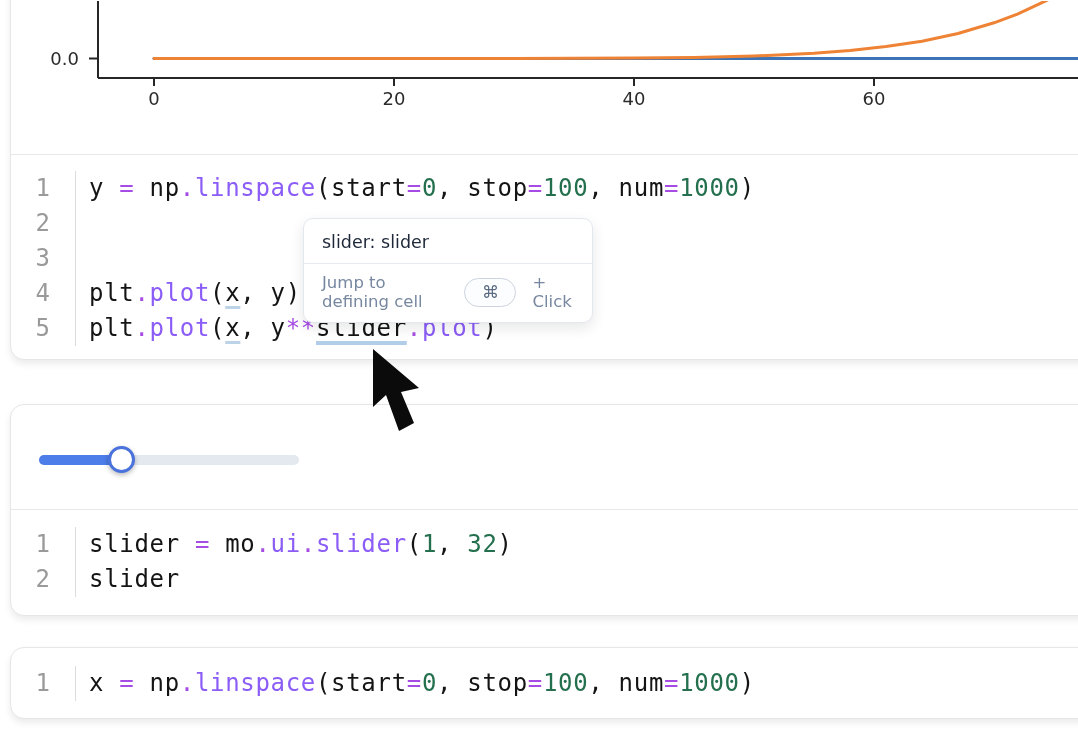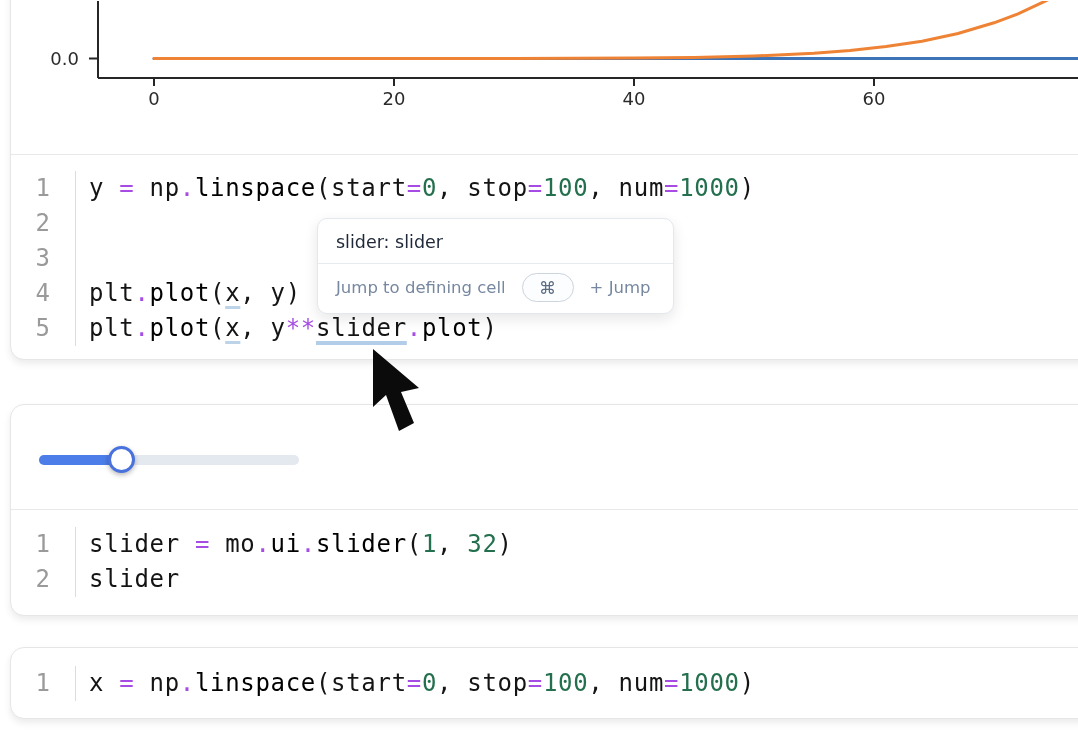--- a/index.html
+++ b/index.html
@@ -28,29 +28,29 @@
   .cell1 .code-area{top:179px;padding-top:17px;}
   .cell2 .code-area{top:105px;padding-top:17px;}
   .cell3 .code-area{top:0;padding-top:18px;}
   .gutter{grid-column:1;border-right:1px solid #dcdcdc;color:#9a9a9a;text-align:center;}
   .lines{grid-column:2;padding-left:13px;}
   .lnum{height:35px;}
   .code-line{height:35px;white-space:pre;}
 
   .tok-v{color:#141414;}
   .tok-o{color:#a64ce4;}
-  .tok-f{color:#000000;}
+  .tok-f{color:#8b5cf6;}
   .tok-n{color:#24704e;}
   .tok-u{color:#141414;text-decoration:underline;text-decoration-color:#bdd3e8;
          text-decoration-thickness:3px;text-underline-offset:5px;}
   .tok-uh{color:#141414;text-decoration:underline;text-decoration-color:#b2cde8;
           text-decoration-thickness:4px;text-underline-offset:5px;}
 
   
-  .tooltip{position:absolute;left:317px;top:218px;width:357px;background:#fff;
+  .tooltip{position:absolute;left:303px;top:218px;width:290px;background:#fff;
            border:1px solid #e3e8ee;border-radius:10px;z-index:5;box-sizing:border-box;
            box-shadow:0 5px 14px rgba(15,23,42,0.10);}
   .tt-title{padding:13px 18px 11px;font-size:17.5px;color:#1e2838;}
   .tt-divider{height:1px;background:#e7ebf0;}
   .tt-footer{display:flex;align-items:center;gap:16px;padding:9px 16px 11px 18px;
              font-size:16.5px;color:#76879f;}
   .kbd{display:inline-flex;align-items:center;justify-content:center;flex:0 0 auto;
        width:52px;height:29px;border:1.5px solid #ccd4de;border-radius:15px;
        background:#fcfdfe;color:#5a6b82;font-size:17px;box-sizing:border-box;}
 
@@ -108,21 +108,21 @@
   </section>
 
   <div class="tooltip">
     <div class="tt-title">slider: slider</div>
     <div class="tt-divider"></div>
     <div class="tt-footer">
       <span>Jump to defining cell</span>
       <span class="kbd">
           <span>⌘</span>
         </span>
-      <span>+ Jump</span>
+      <span>+ Click</span>
     </div>
   </div>
 
   <svg class="cursor" width="60" height="92">
     <polygon points="2,0 2,58 15,46 28,82 43,74 30,43 48,39" fill="#0b0b0b"></polygon>
   </svg>
 
   <section class="cell cell2">
     <div class="output2">
       <div class="slider-track">

